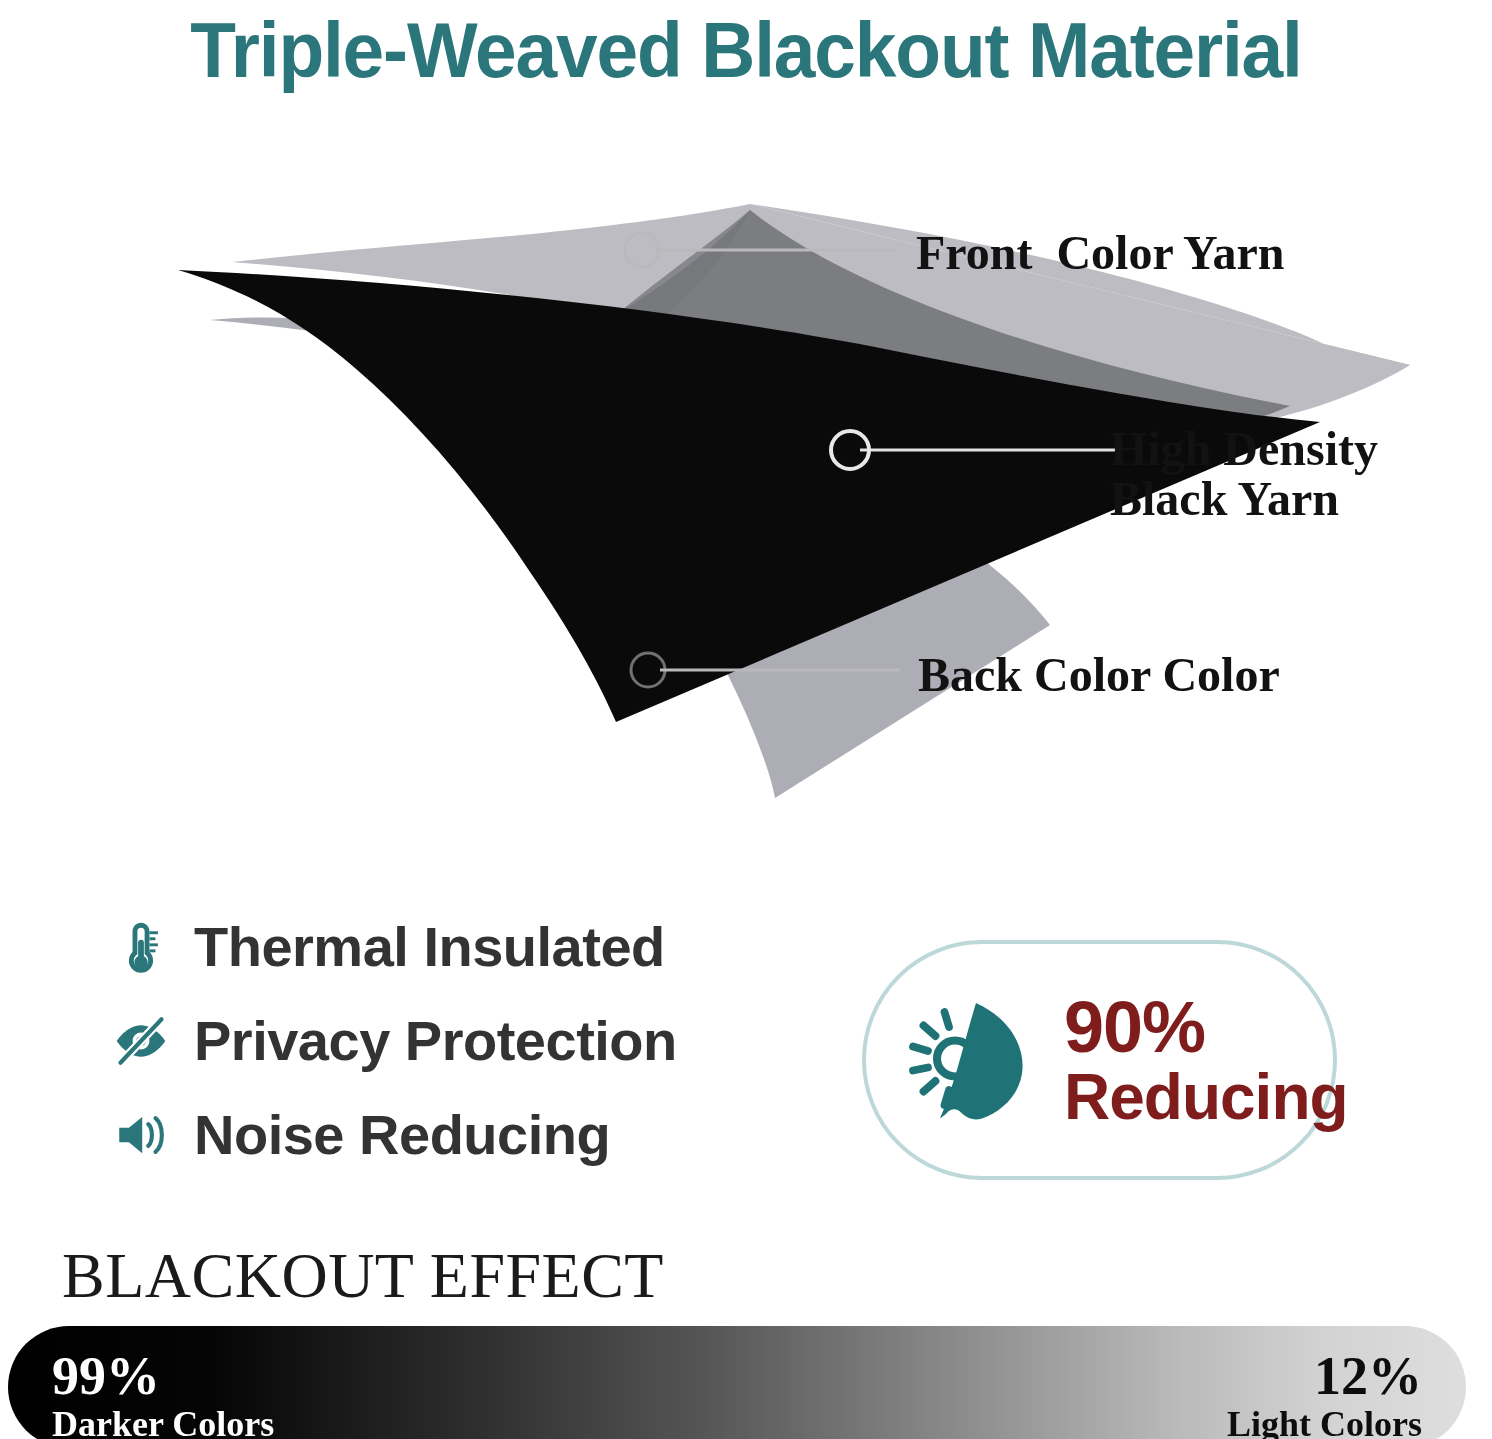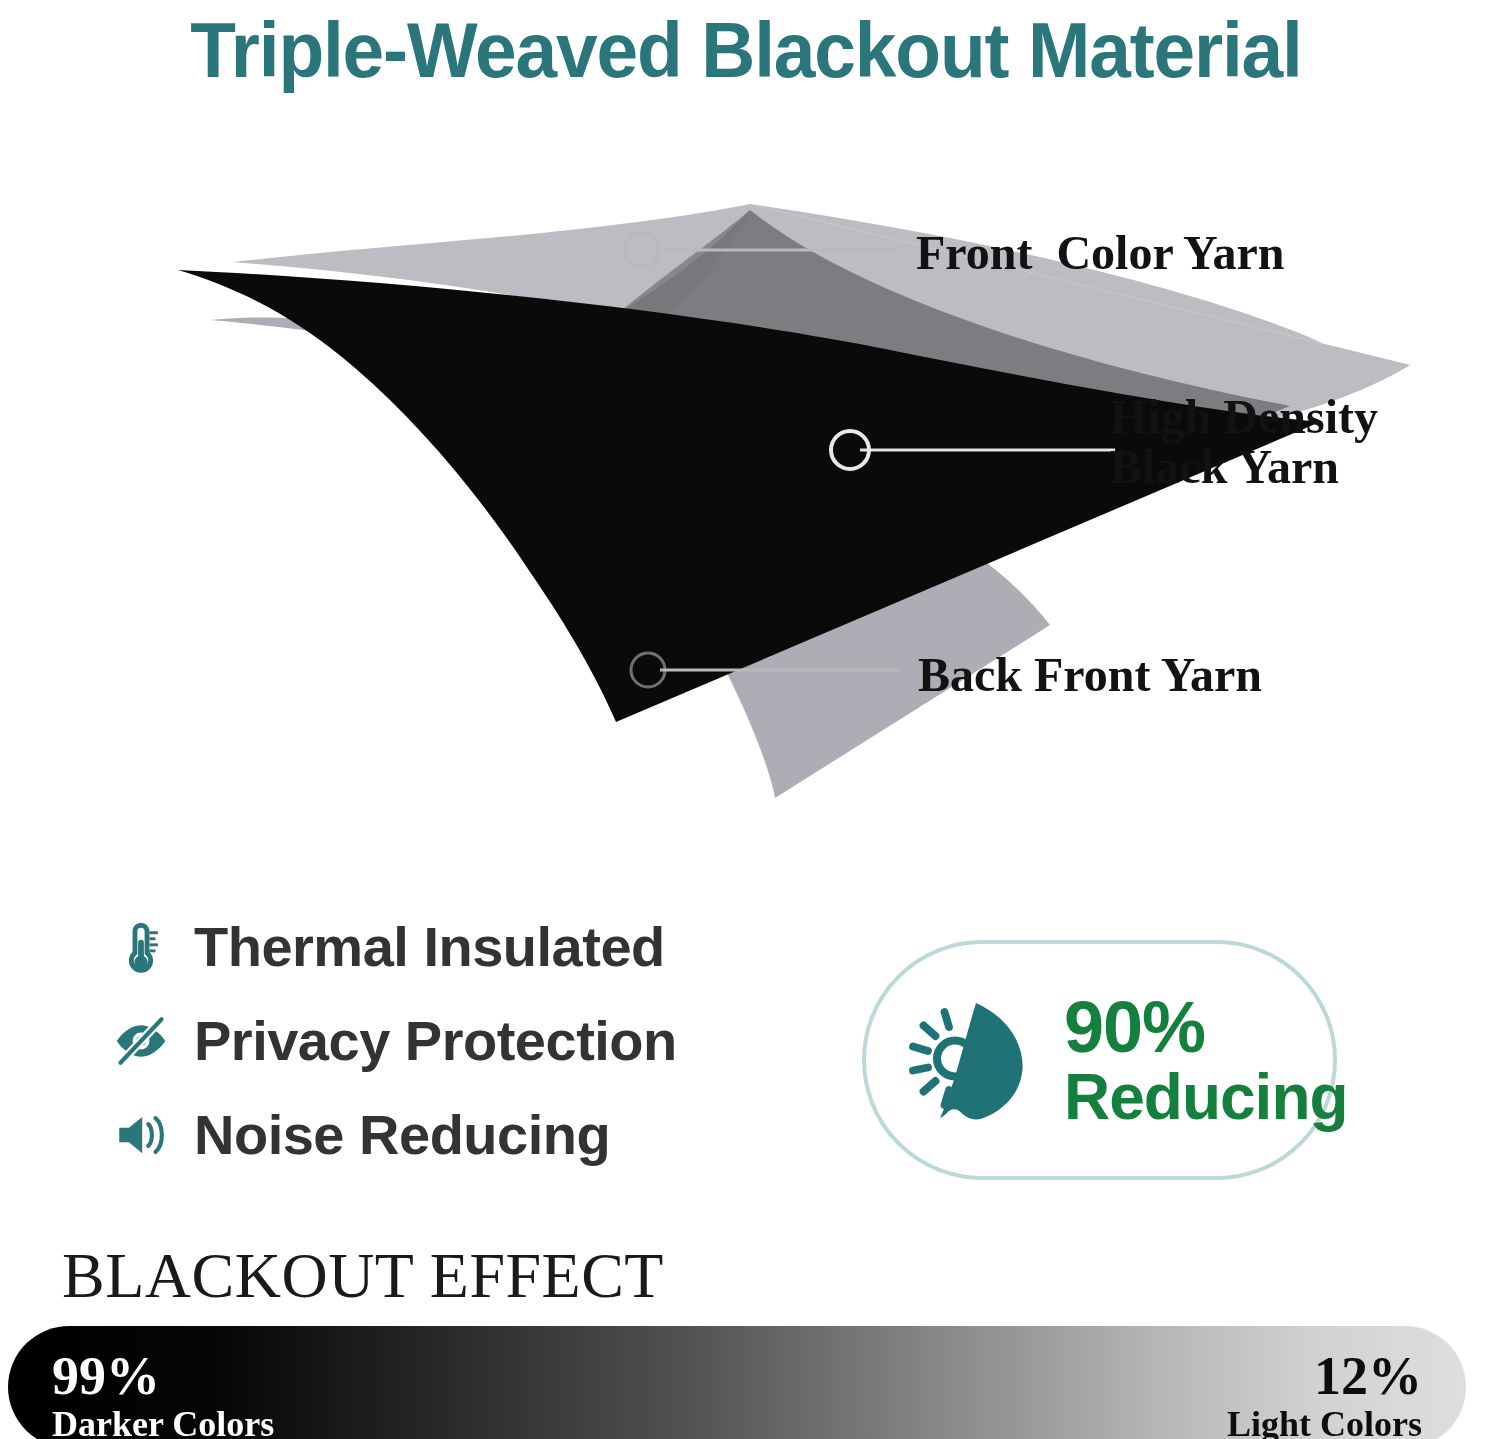--- a/index.html
+++ b/index.html
@@ -114,21 +114,21 @@
     flex: 0 0 160px;
     display: flex;
     align-items: center;
     justify-content: center;
   }
   #badge-icon svg { display: block; }
   #badge-text {
     margin-left: 14px;
     font-family: "Liberation Sans Narrow", "Liberation Sans", sans-serif;
     font-weight: bold;
-    color: #15803d;
+    color: #7f1d1d;
     letter-spacing: -1px;
   }
   #badge-pct {
     font-size: 72px;
     line-height: 74px;
     display: block;
   }
   #badge-word {
     font-size: 64px;
     line-height: 66px;
@@ -224,24 +224,24 @@
       <g fill="none">
         <circle cx="492" cy="80" r="17" stroke="#b9b9bd" stroke-width="3"></circle>
         <circle cx="700" cy="280" r="19" stroke="#e8e8e8" stroke-width="4"></circle>
         <circle cx="498" cy="500" r="17" stroke="#b5b5ba" stroke-width="3" opacity="0.6"></circle>
       </g>
     </svg>
   </div>
 
   <div class="callout-label" id="label-front">Front  Color Yarn</div>
 
-  <div class="callout-label" id="label-mid" style="white-space: pre;">High Density
+  <div class="callout-label" id="label-mid" style="white-space: pre; margin-top: 32px;">High Density
 Black Yarn</div>
 
-  <div class="callout-label" id="label-back">Back Front Yarn</div>
+  <div class="callout-label" id="label-back">Back Color Color</div>
 
   <div id="features">
 
     <div class="feature-row">
       <span class="feature-icon">
         <svg width="58" height="58" viewBox="0 0 48 48">
           <path d="M24 4c-3.9 0-7 3.1-7 7v17.2a10 10 0 1 0 14 0V11c0-3.9-3.1-7-7-7zm0 4a3 3 0 0 1 3 3v19.1l1.1.8a6 6 0 1 1-8.2 0l1.1-.8V11a3 3 0 0 1 3-3z" fill="#2a767b"></path>
           <rect x="21.6" y="18" width="4.8" height="17" rx="2.4" fill="#2a767b"></rect>
           <circle cx="24" cy="36.5" r="5.5" fill="#2a767b"></circle>
           <g fill="#2a767b">

